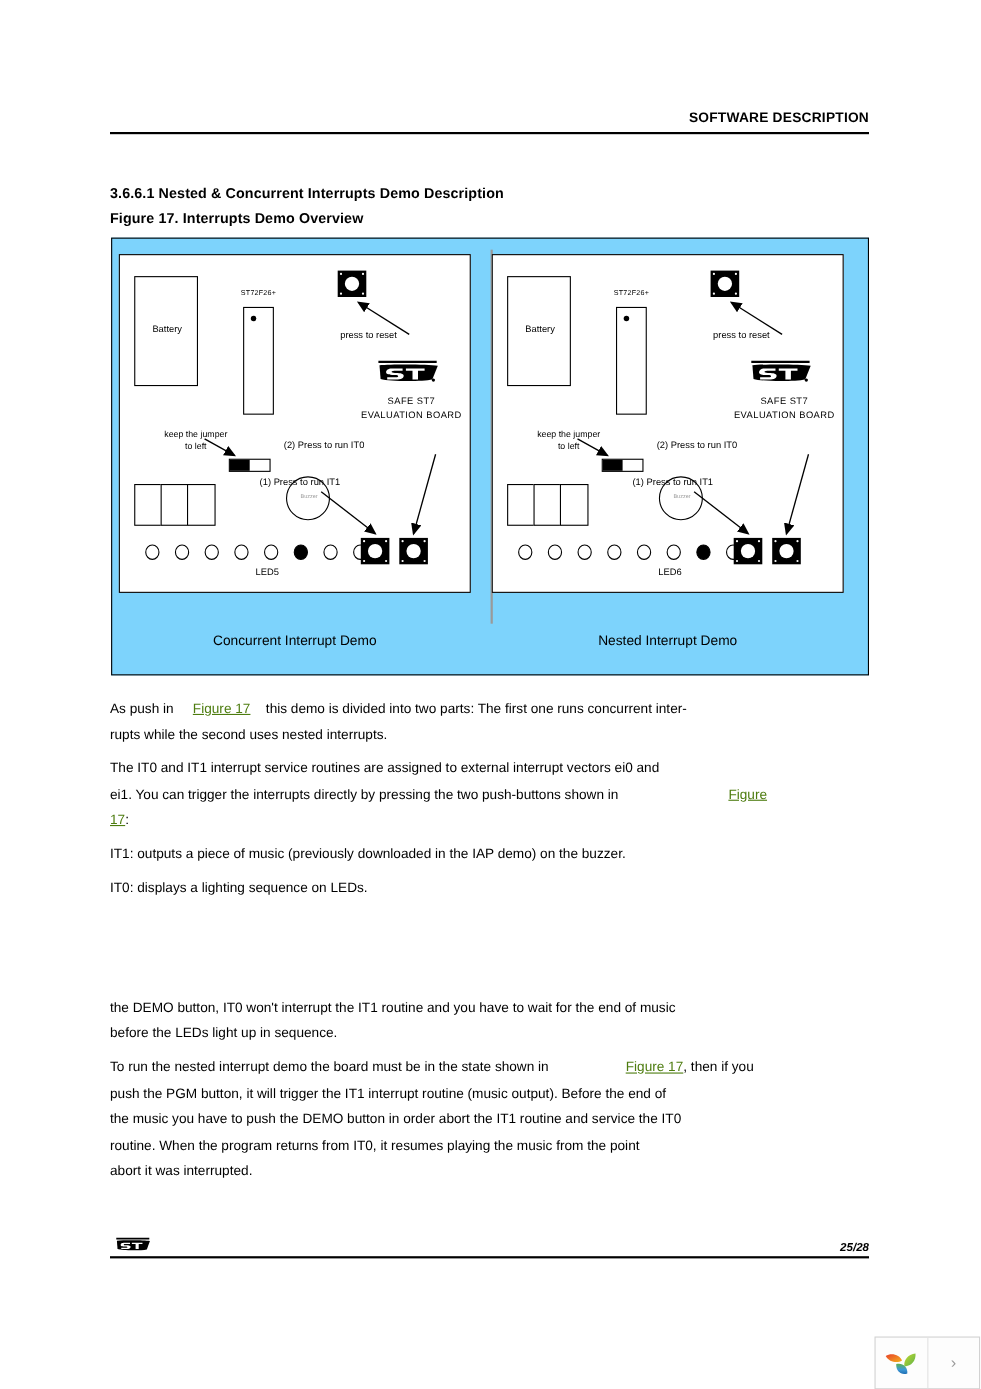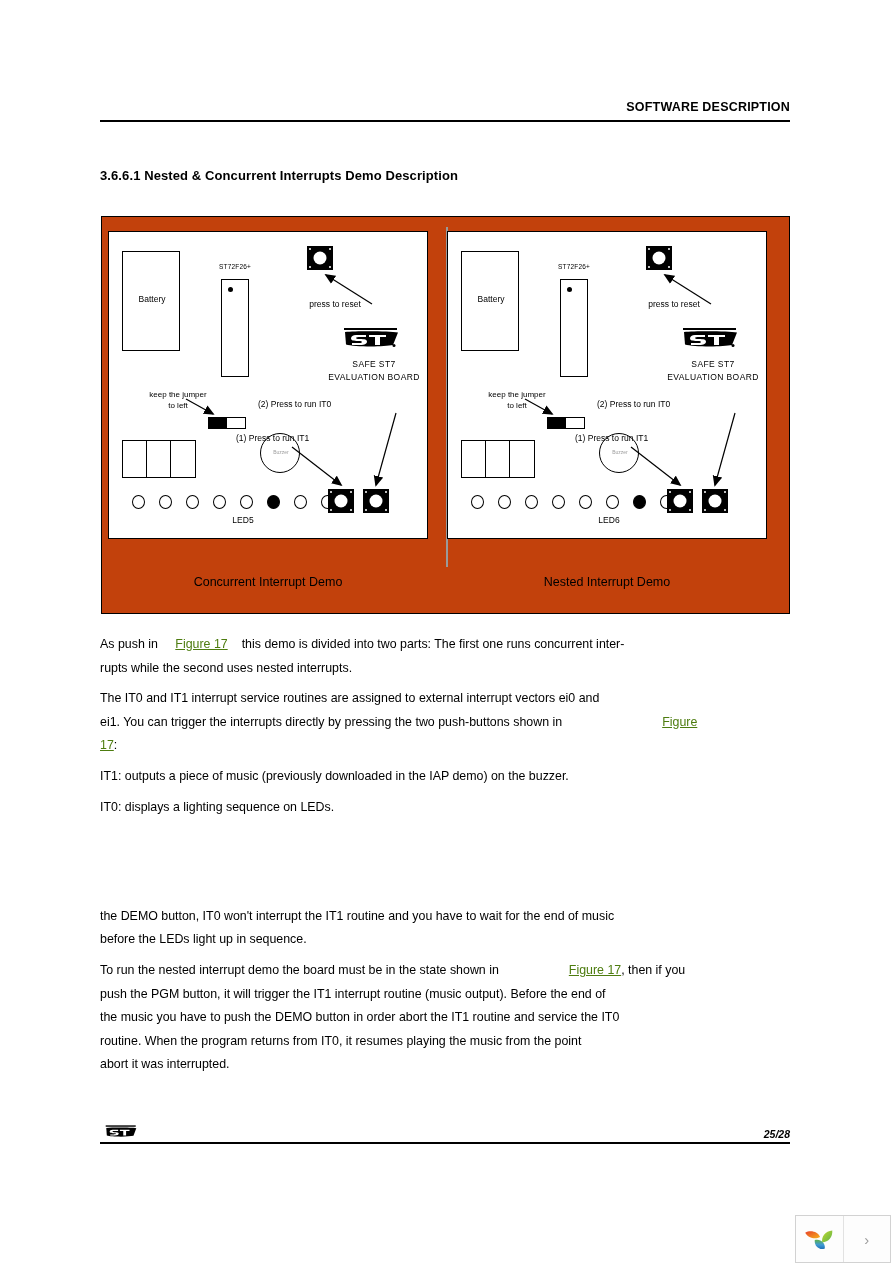--- a/index.html
+++ b/index.html
@@ -34,21 +34,21 @@
   }
   .h-fig {
     position:absolute; left:100px; top:191px; width:690px;
     font-size:13px; font-weight:bold; letter-spacing:.1px;
   }
 
   
   .figbox {
     position:absolute; left:101px; top:216px;
     width:689px; height:398px;
-    border:1.5px solid #000; background:#c2410c;
+    border:1.5px solid #000; background:#7dd3fc;
   }
   .fig-divider {
     position:absolute; left:344px; top:10px; width:1.5px; height:340px;
     background:#9a9a9a;
   }
   .panel { position:absolute; top:14px; width:320px; height:308px; }
   .panel.left  { left:6px; }
   .panel.right { left:345px; }
   .board {
     position:absolute; left:0; top:0; width:320px; height:308px;
@@ -205,20 +205,21 @@
 </style>
 </head>
 <body>
 
 <div class="page">
 
   <div class="hdr">SOFTWARE DESCRIPTION</div>
   <div class="hdr-rule"></div>
 
   <div class="h-sub">3.6.6.1 Nested &amp; Concurrent Interrupts Demo Description</div>
+  <div class="h-fig">Figure 17. Interrupts Demo Overview</div>
 
   <div class="figbox">
     <div class="fig-divider"></div>
 
     <div class="panel left">
       <div class="board"></div>
 
       <div class="battery">
         <span>Battery</span>
       </div>

